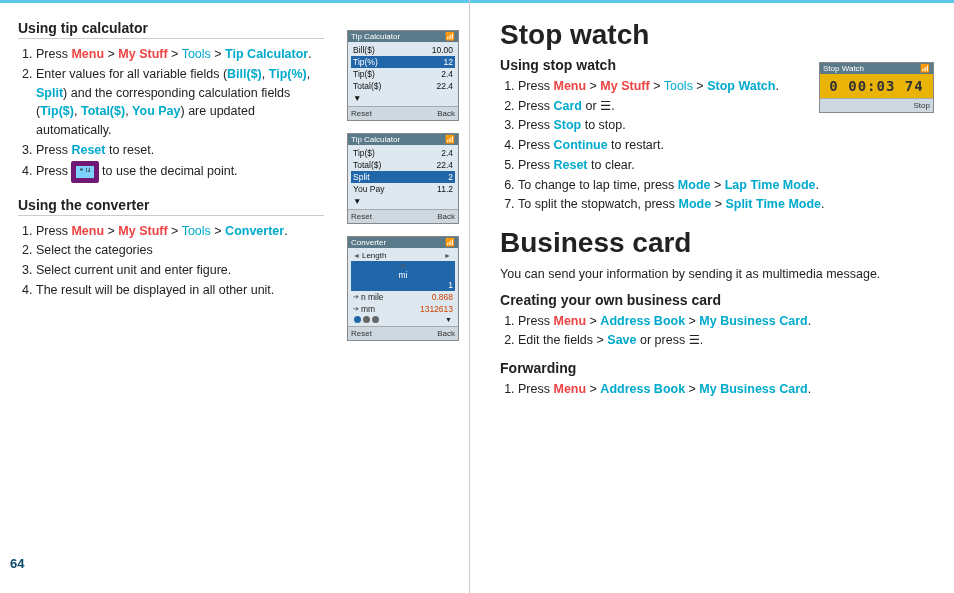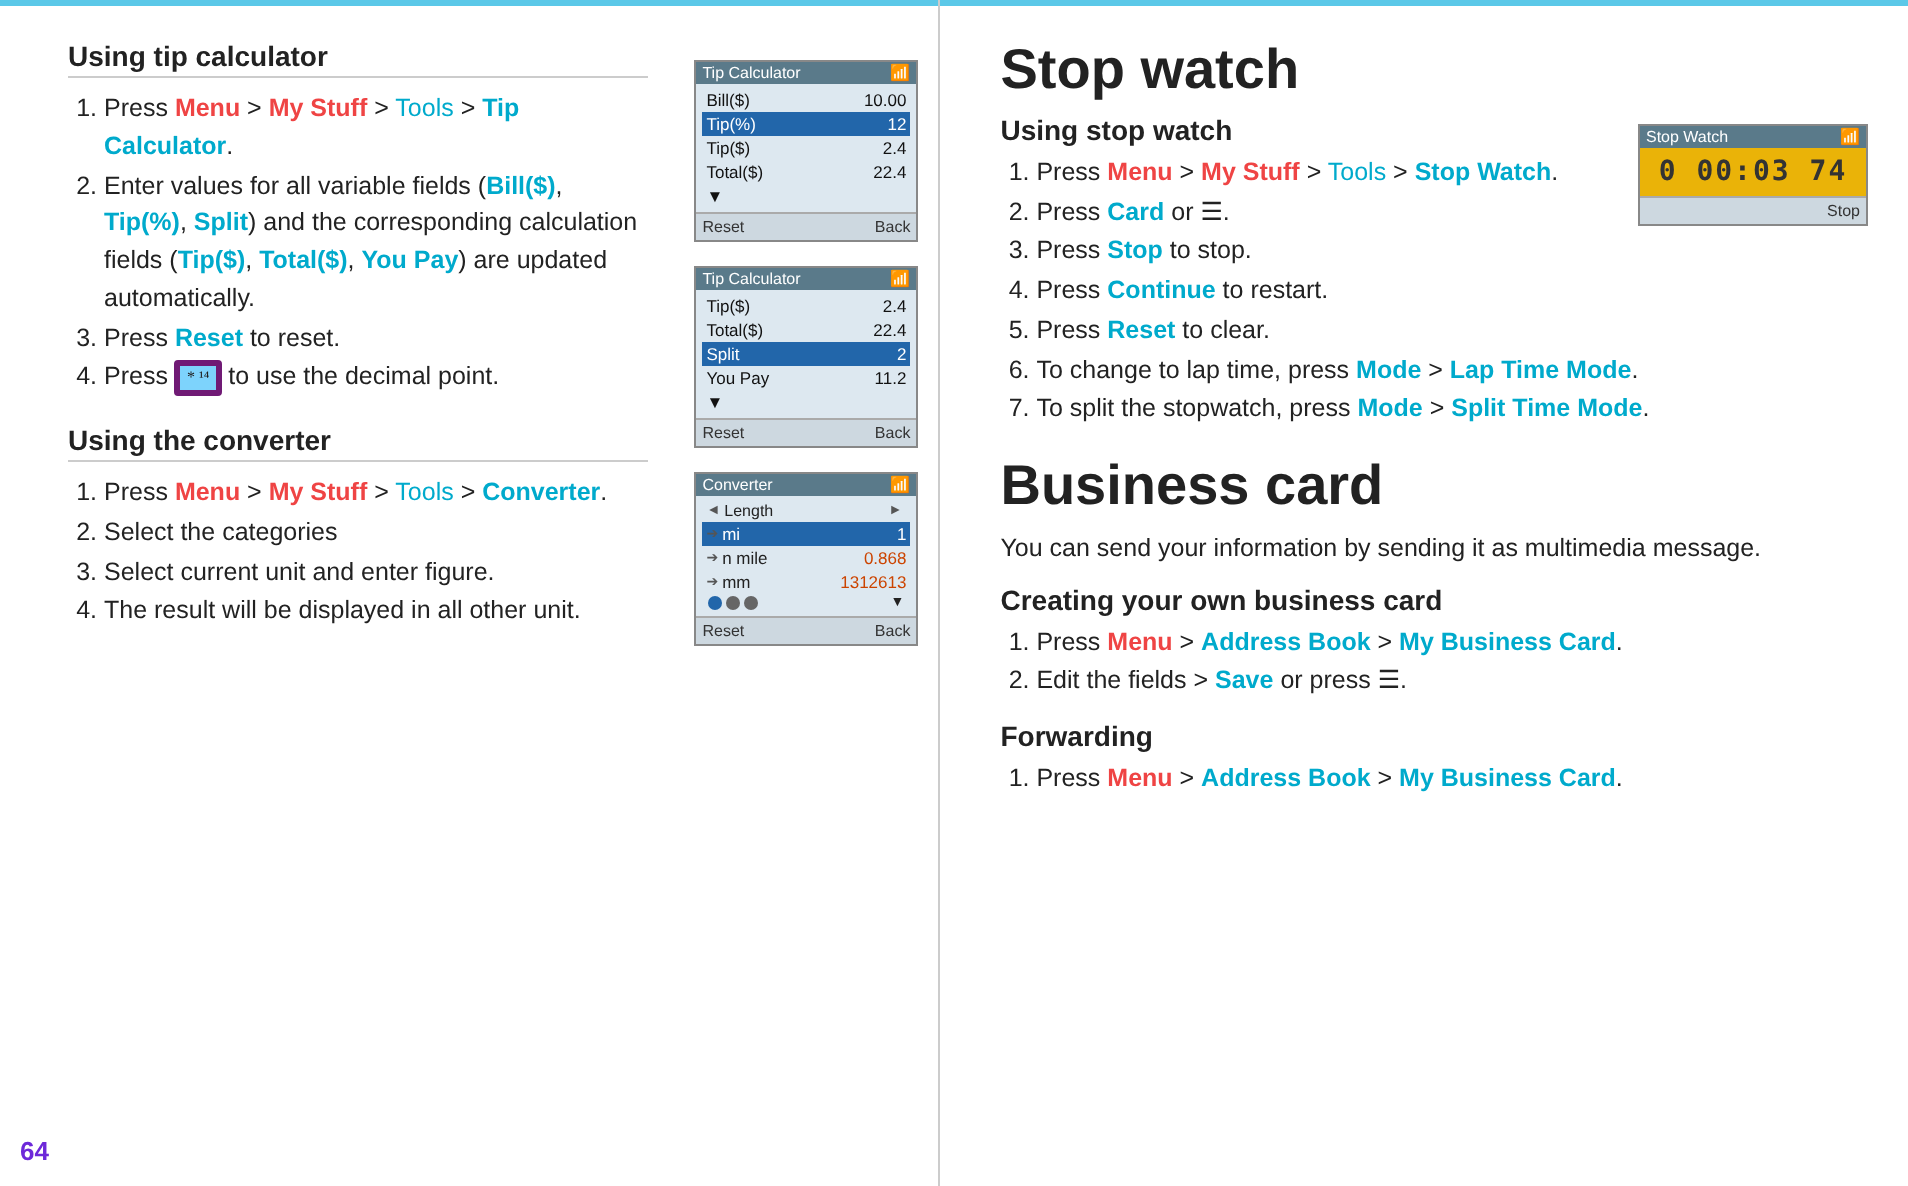--- a/index.html
+++ b/index.html
@@ -10,21 +10,21 @@
       font-family: Arial, Helvetica, sans-serif;
       font-size: 13px;
       color: #222;
       overflow: hidden;
       display: flex;
     }
 
     
     .left-panel {
       width: 480px;
-      padding: 20px 20px 20px 34px;
+      padding: 20px 20px 20px 18px;
       border-right: 1px solid #ccc;
       position: relative;
     }
 
     
     .right-panel {
       width: 494px;
       padding: 20px 20px 20px 30px;
     }
 
@@ -182,53 +182,54 @@
     }
 
     p.intro-text {
       font-size: 12.5px;
       margin-bottom: 8px;
       line-height: 1.5;
     }
 
     .page-num {
       position: absolute;
-      bottom: 10px;
+      bottom: 22px;
       left: 10px;
       font-weight: bold;
       font-size: 13px;
-      color: #6d28d9;
+      color: #0c4a6e;
     }
 
     .left-content {
       padding-right: 125px;
     }
 
     
     .key-icon {
       display: inline-block;
-      border: 3px solid #701a75;
+      border: 5px solid #701a75;
       background: #7dd3fc;
       font-size: 8px;
       padding: 0 3px;
       border-radius: 2px;
       vertical-align: middle;
       font-family: Liberation Serif, serif;
     }
 
     
     .conv-row {
       display: flex;
       align-items: center;
       padding: 1px 2px;
       font-size: 8.5px;
     }
     .conv-row.highlighted {
       background: #2266aa;
       color: #fff;
+      flex-direction: column;
     }
     .conv-arrow {
       color: #555;
       margin-right: 2px;
       font-size: 7px;
     }
     .conv-val {
       margin-left: auto;
     }
 

